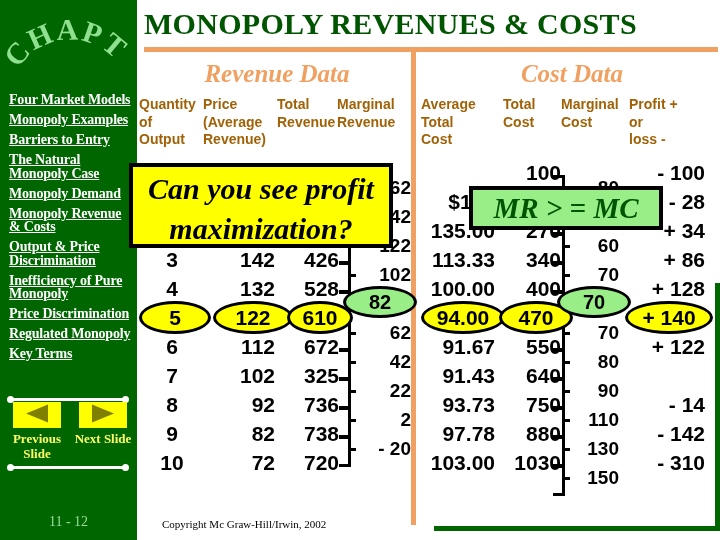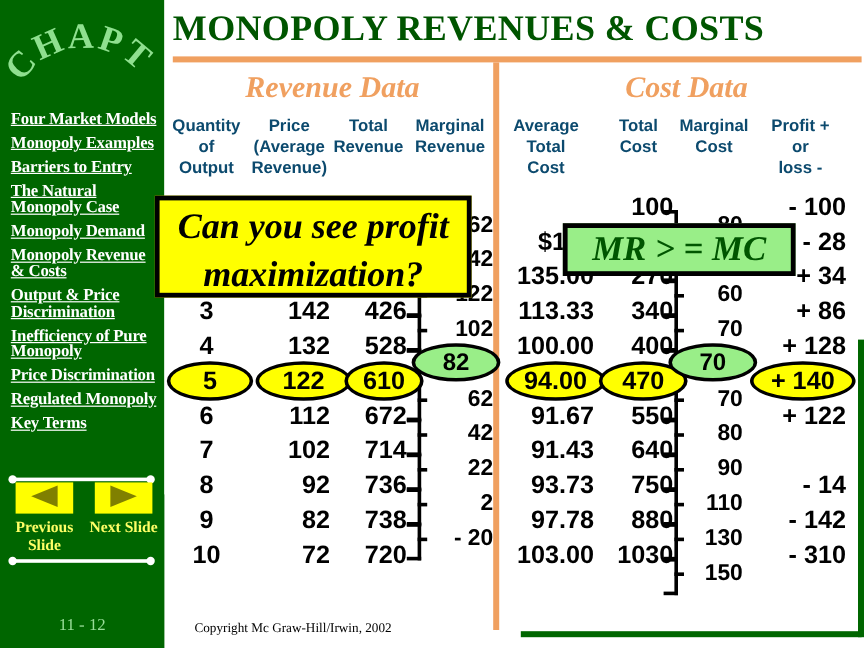--- a/index.html
+++ b/index.html
@@ -96,22 +96,22 @@
   }
   .section-head{
     position:absolute;color:#f0a060;font-family:"Liberation Serif", serif;
     font-weight:bold;font-style:italic;font-size:25px;line-height:28px;
     text-align:center;
   }
   #rev-head{left:10px;top:60px;width:260px;}
   #cost-head{left:290px;top:60px;width:290px;}
   .colhead{
     position:absolute;font-family:"Liberation Sans", sans-serif;
-    font-weight:bold;font-size:14px;line-height:17.5px;color:#0c4a6e;
-    text-align:center;white-space:pre-line;
+    font-weight:bold;font-size:14px;line-height:17.5px;color:#a16207;
+    white-space:pre-line;
   }
   
   #ch-q{left:2px;top:96px;width:66px;}
   #ch-p{left:66px;top:96px;width:76px;}
   #ch-tr{left:140px;top:96px;width:60px;}
   #ch-mr{left:200px;top:96px;width:76px;}
   
   #ch-atc{left:284px;top:96px;width:68px;}
   #ch-tc{left:366px;top:96px;width:58px;}
   #ch-mc{left:424px;top:96px;width:68px;}
@@ -329,21 +329,21 @@
         <div class="cell c-q">6</div>
         <div class="cell c-p">112</div>
         <div class="cell c-tr">672</div>
         <div class="cell c-atc">91.67</div>
         <div class="cell c-tc">550</div>
         <div class="cell c-pr">+ 122</div>
       </div>
       <div class="row" style="top: 203px;">
         <div class="cell c-q">7</div>
         <div class="cell c-p">102</div>
-        <div class="cell c-tr">714</div>
+        <div class="cell c-tr">325</div>
         <div class="cell c-atc">91.43</div>
         <div class="cell c-tc">640</div>
       </div>
       <div class="row" style="top: 232px;">
         <div class="cell c-q">8</div>
         <div class="cell c-p">92</div>
         <div class="cell c-tr">736</div>
         <div class="cell c-atc">93.73</div>
         <div class="cell c-tc">750</div>
         <div class="cell c-pr">- 14</div>

